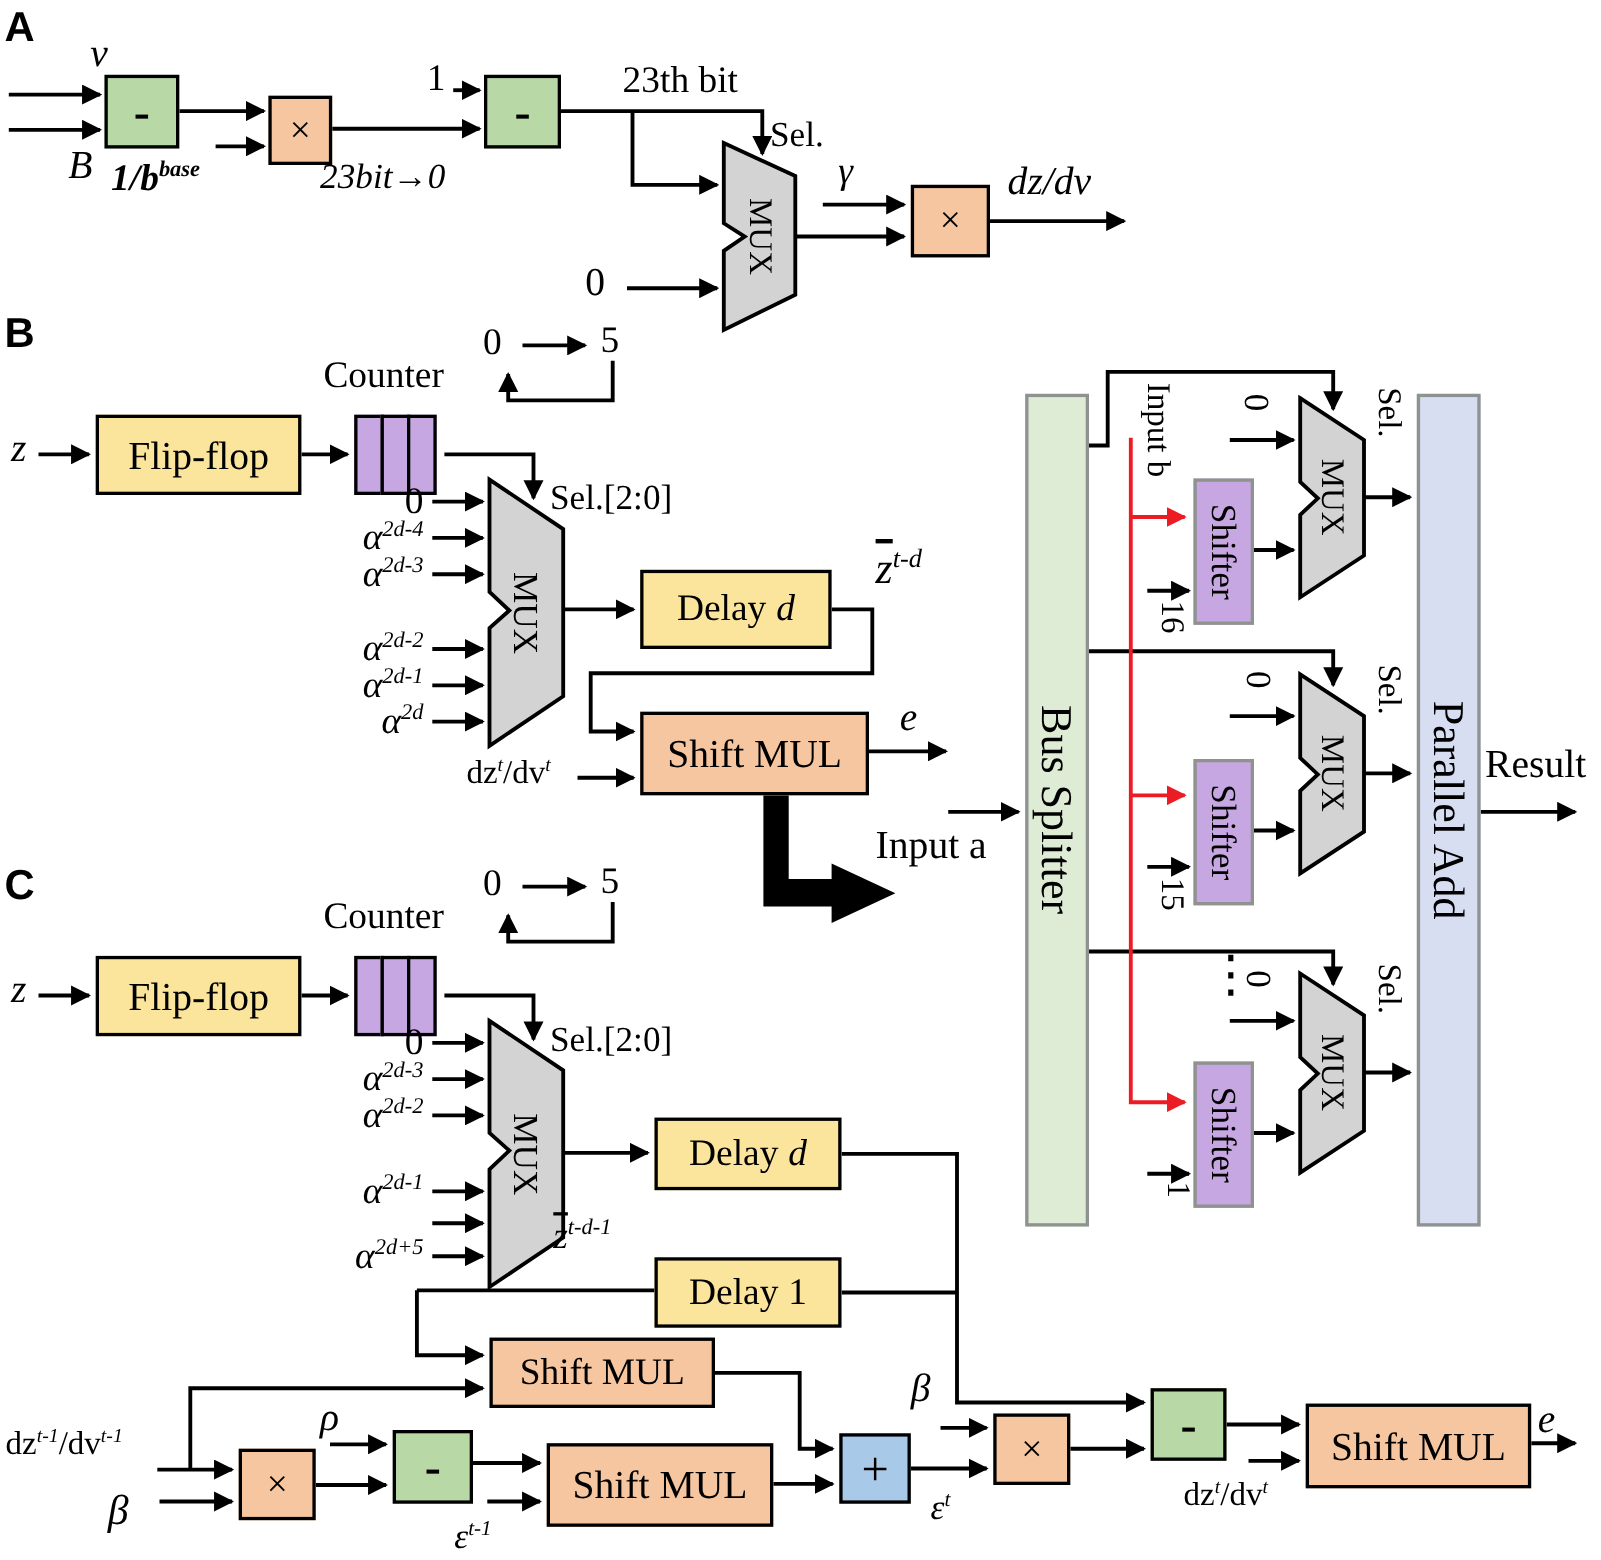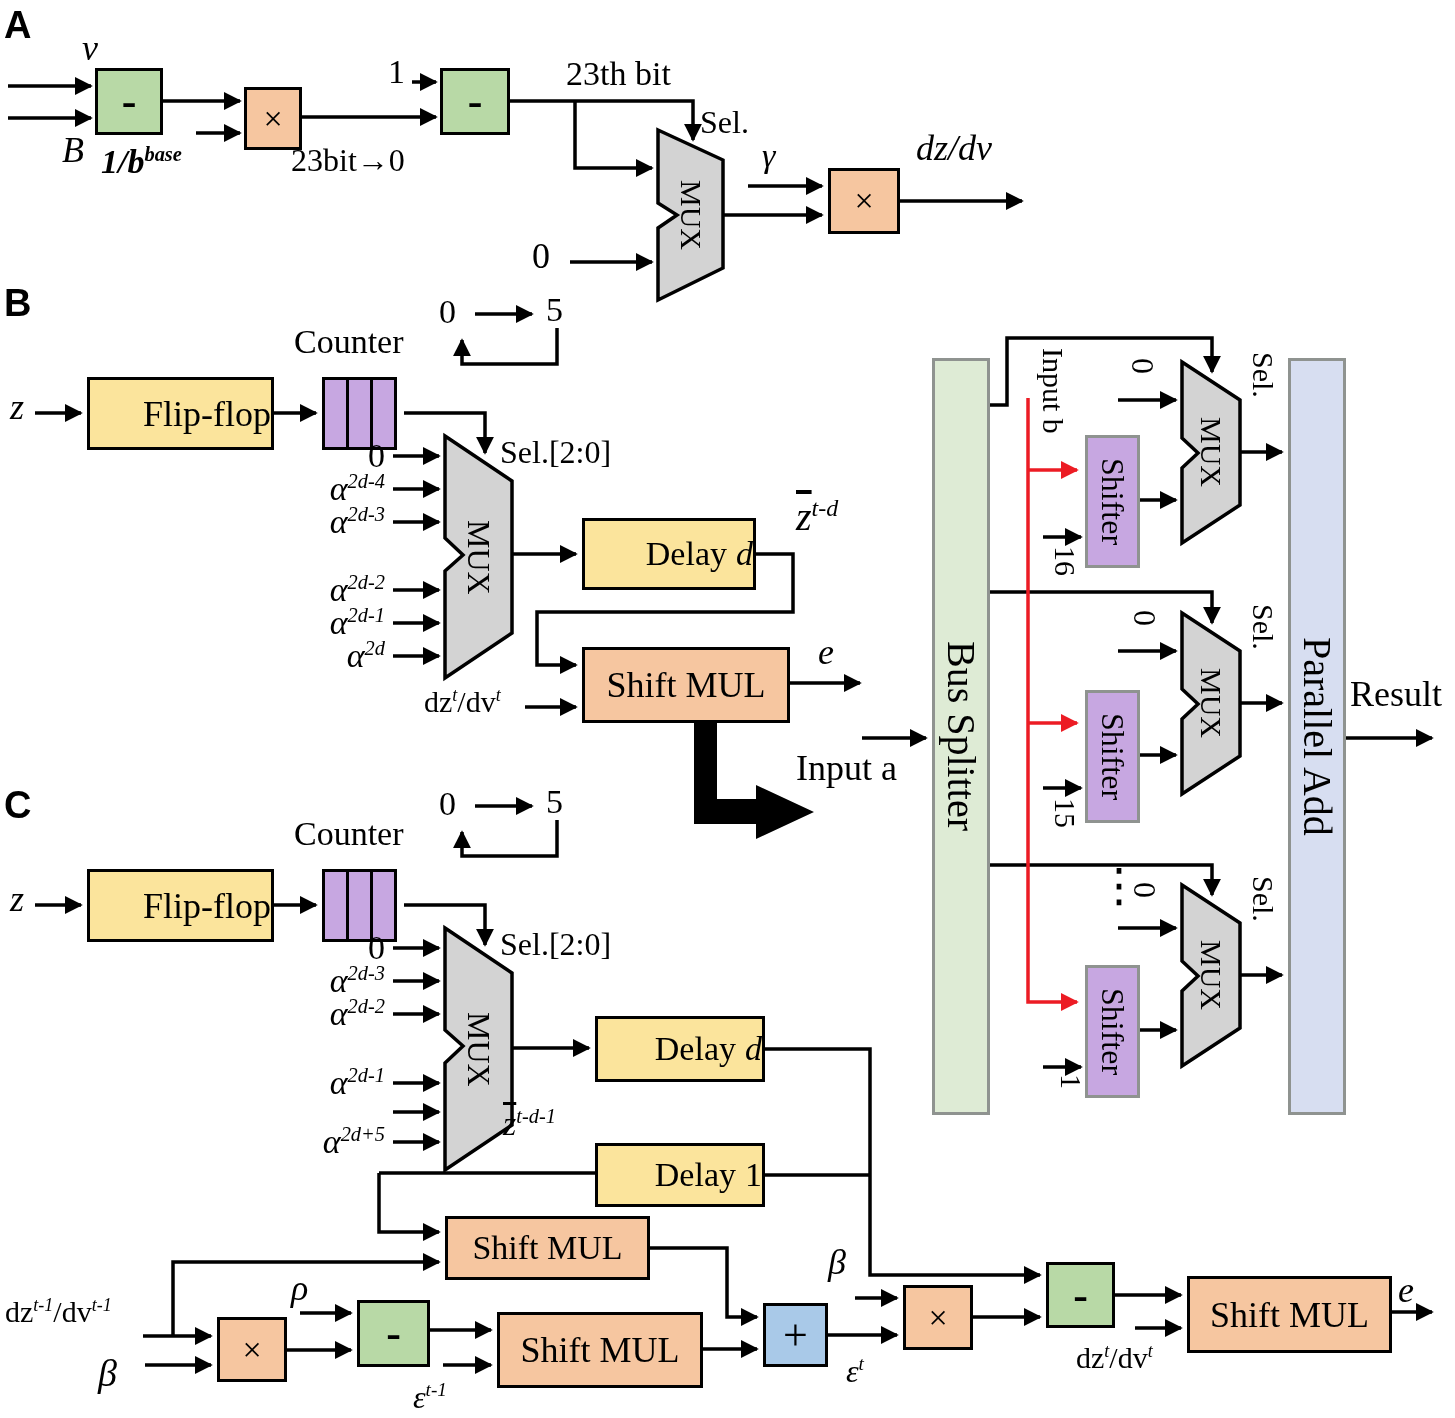--- a/index.html
+++ b/index.html
@@ -8,21 +8,21 @@
   svg.wires{position:absolute;left:0;top:0;z-index:1;}
   .lbl{position:absolute;z-index:3;color:#000;white-space:nowrap;line-height:1.04;
        font-family:"Liberation Serif","DejaVu Serif",serif;}
   .it{font-style:italic;}
   .panel-letter{position:absolute;z-index:4;font-family:"Liberation Sans","DejaVu Sans",sans-serif;
        font-weight:bold;font-size:38px;color:#000;}
   .blk{position:absolute;z-index:2;box-sizing:border-box;border:3.5px solid #000;
        display:flex;align-items:center;justify-content:center;color:#000;
        font-family:"Liberation Serif","DejaVu Serif",serif;}
   .soft{border:3px solid #8f9390;}
-  .yellow{background:#FBE49C;justify-content:flex-end;} .purple{background:#C7A7E1;} .orange{background:#F6C6A0;}
+  .yellow{background:#FBE49C;} .purple{background:#C7A7E1;} .orange{background:#F6C6A0;}
   .green{background:#B8D9A6;} .blue{background:#A9C9E8;} .busg{background:#DEEBD5;}
   .pab{background:#D7DEF1;}
   .v{writing-mode:vertical-rl;text-orientation:mixed;}
   .vlbl{position:absolute;z-index:3;writing-mode:vertical-rl;text-orientation:mixed;
         color:#000;font-family:"Liberation Serif","DejaVu Serif",serif;white-space:nowrap;}
   .muxtxt{position:absolute;z-index:3;display:flex;align-items:center;justify-content:center;
         color:#000;font-family:"Liberation Serif","DejaVu Serif",serif;}
   .op{font-weight:bold;}
   sup{font-size:60%;}
   .ovl{text-decoration:overline;}
@@ -157,33 +157,33 @@
   <div class="lbl it" style="left:82px;top:30px;font-size:36px;">v</div>
   <div class="lbl it" style="left:62px;top:132px;font-size:36px;">B</div>
   <div class="blk green" style="left:95px;top:68px;width:68px;height:67px;font-size:44px;">
       <span class="op">-</span>
     </div>
   <div class="blk orange" style="left:244px;top:87px;width:58px;height:63px;font-size:34px;">
       <span>×</span>
     </div>
   <div class="lbl it" style="left:101px;top:144px;font-size:34px;font-weight:bold;"><span>1/b</span><sup>base</sup></div>
   <div class="lbl" style="left:388px;top:54px;font-size:34px;">1</div>
-  <div class="lbl" style="left:291px;top:144px;font-size:32px;">23bit→0</div>
+  <div class="lbl" style="left:291px;top:144px;font-size:32px;font-style:italic;">23bit→0</div>
   <div class="blk green" style="left:440px;top:68px;width:70px;height:67px;font-size:44px;">
       <span class="op">-</span>
     </div>
   <div class="lbl" style="left:566px;top:56px;font-size:34px;">23th bit</div>
   <div class="lbl" style="left:700px;top:106px;font-size:32px;">Sel.</div>
   <div class="lbl" style="left:532px;top:238px;font-size:36px;">0</div>
   <div class="muxtxt v" style="left:671px;top:155px;width:40px;height:120px;font-size:30px;">MUX</div>
   <div class="lbl it" style="left:762px;top:138px;font-size:34px;">γ</div>
   <div class="blk orange" style="left:828px;top:168px;width:72px;height:66px;font-size:34px;">
       <span>×</span>
     </div>
-  <div class="lbl it" style="left:916px;top:130px;font-size:36px;">dz/dv</div>
+  <div class="lbl it" style="left:916px;top:146px;font-size:36px;">dz/dv</div>
 
   <div class="lbl it" style="left:10px;top:389px;font-size:36px;">z</div>
   <div class="blk yellow" style="left:87px;top:377px;width:187px;height:73px;font-size:36px;">
       <span>Flip-flop</span>
     </div>
   <div class="lbl" style="left:294px;top:324px;font-size:34px;">Counter</div>
   <div class="cells" style="left:322px;top:377px;height:73px;">
     <div class="cell"></div>
       <div class="cell"></div>
       <div class="cell"></div>

